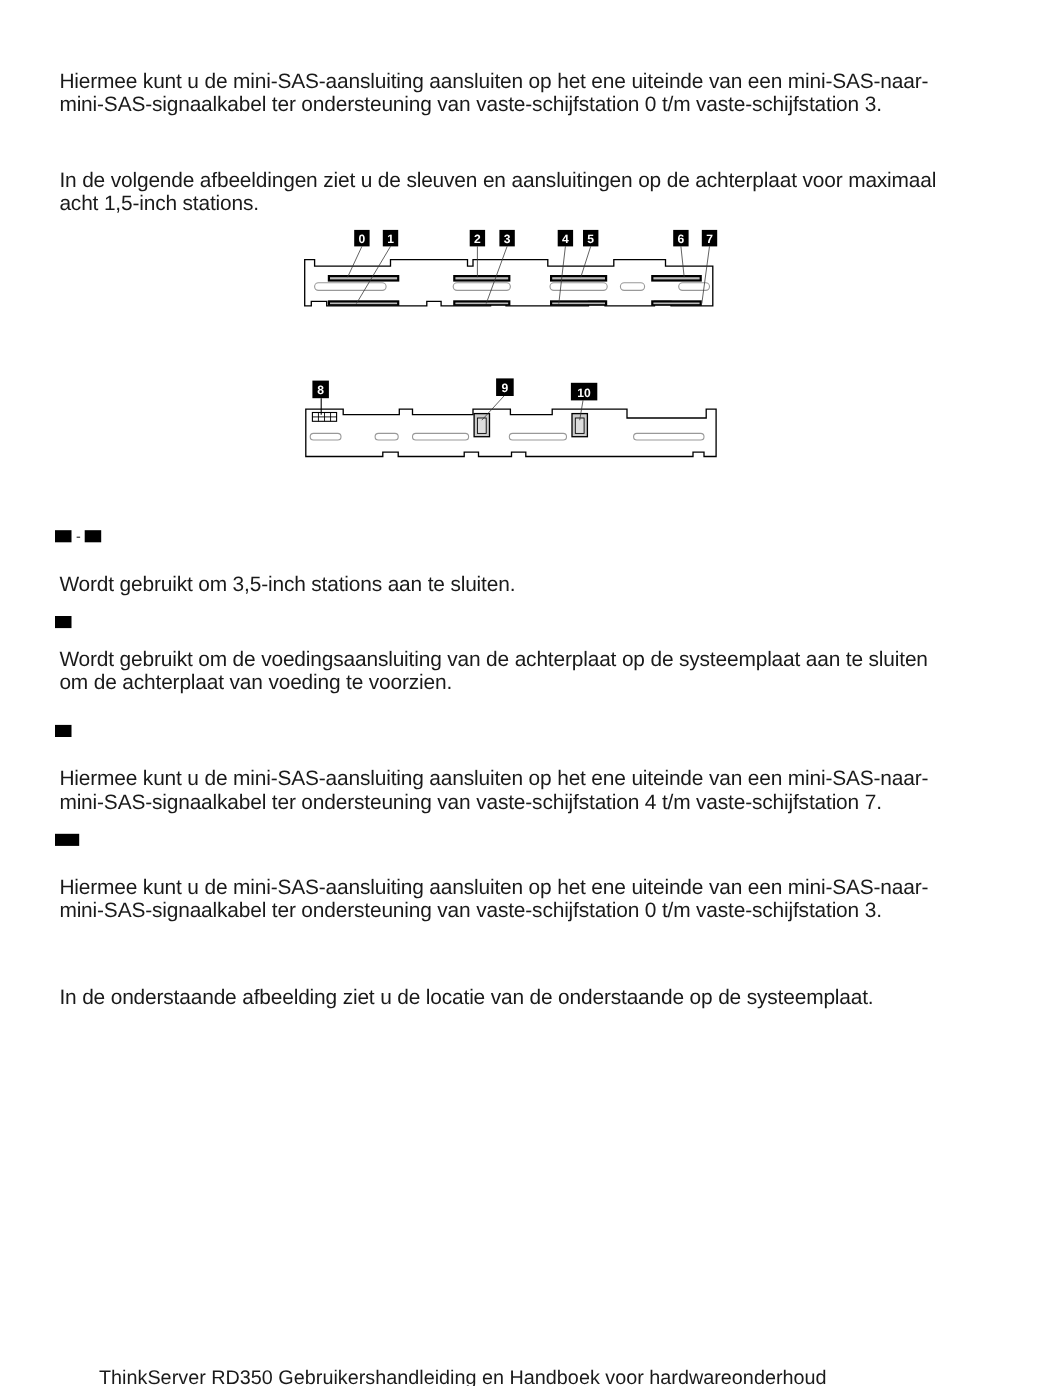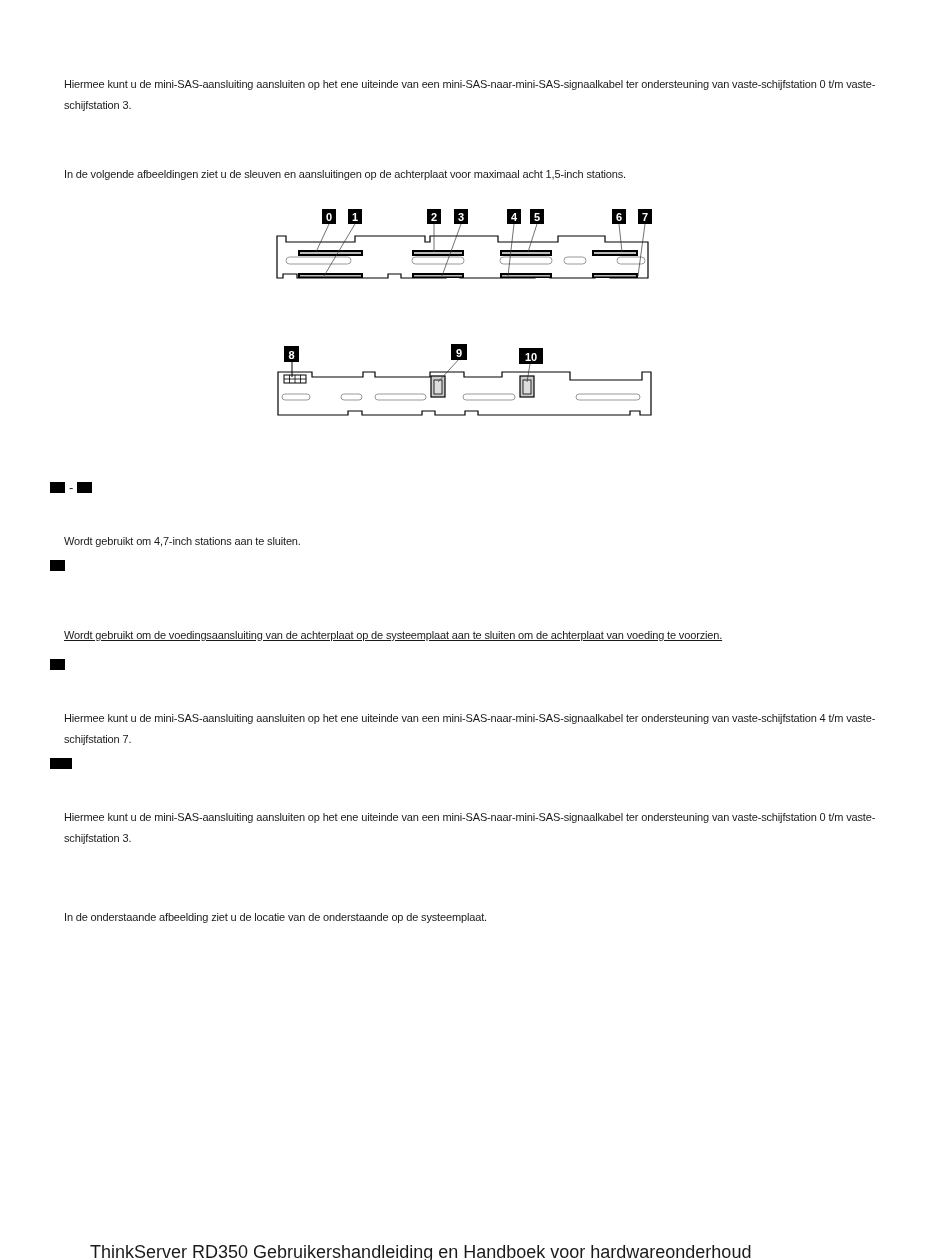--- a/index.html
+++ b/index.html
@@ -2,22 +2,22 @@
 <html><head>
   <meta charset="utf-8">
   <style>
     html, body { margin: 0; padding: 0; background: #ffffff; }
     body {
       width: 950px; height: 1260px; position: relative; overflow: hidden;
       font-family: "Liberation Sans", sans-serif; color: #1a1a1a;
     }
     .p {
       position: absolute; left: 50px; width: 820px;
-      font-size: 11px; line-height: 21px; letter-spacing: -0.15px;
-      margin: 14px;
+      font-size: 19px; line-height: 21px; letter-spacing: -0.15px;
+      margin: 4px;
     }
     .callout-row {
       position: absolute; left: 50px; height: 12px;
       display: flex; align-items: center; gap: 4px;
     }
     .callout-box {
       display: inline-block; height: 11px; background: #000;
     }
     .callout-dash { font-size: 13px; line-height: 11px; color: #1a1a1a; }
     .footer {
@@ -176,26 +176,26 @@
       <rect class="lbl-bg" x="249" y="8" width="24" height="16"></rect>
       <text class="lbl-tx" x="261" y="20.5">10</text>
     </g>
 </svg>
 
 <div class="callout-row" style="top:481px;">
   <span class="callout-box" style="width:15px;"></span>
   <span class="callout-dash">-</span>
   <span class="callout-box" style="width:15px;"></span>
 </div>
-<p class="p" style="top:517px;">Wordt gebruikt om 4,7-inch stations aan te sluiten.</p>
+<p class="p" style="top:517px;">Wordt gebruikt om 3,5-inch stations aan te sluiten.</p>
 
 <div class="callout-row" style="top:559px;">
   <span class="callout-box" style="width:15px;"></span>
 </div>
-<p class="p" style="top:611px;text-decoration:underline;">Wordt gebruikt om de voedingsaansluiting van de achterplaat op de systeemplaat aan te sluiten om de achterplaat van voeding te voorzien.</p>
+<p class="p" style="top:585px;">Wordt gebruikt om de voedingsaansluiting van de achterplaat op de systeemplaat aan te sluiten om de achterplaat van voeding te voorzien.</p>
 
 <div class="callout-row" style="top:658px;">
   <span class="callout-box" style="width:15px;"></span>
 </div>
 <p class="p" style="top:694px;">Hiermee kunt u de mini-SAS-aansluiting aansluiten op het ene uiteinde van een mini-SAS-naar-mini-SAS-signaalkabel ter ondersteuning van vaste-schijfstation 4 t/m vaste-schijfstation 7.</p>
 
 <div class="callout-row" style="top:757px;">
   <span class="callout-box" style="width:22px;"></span>
 </div>
 <p class="p" style="top:793px;">Hiermee kunt u de mini-SAS-aansluiting aansluiten op het ene uiteinde van een mini-SAS-naar-mini-SAS-signaalkabel ter ondersteuning van vaste-schijfstation 0 t/m vaste-schijfstation 3.</p>

